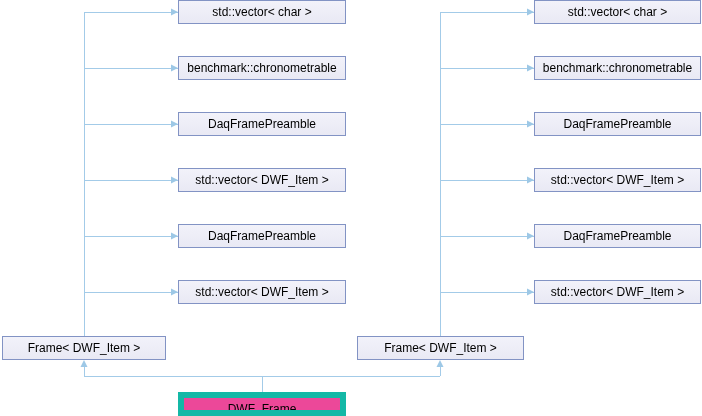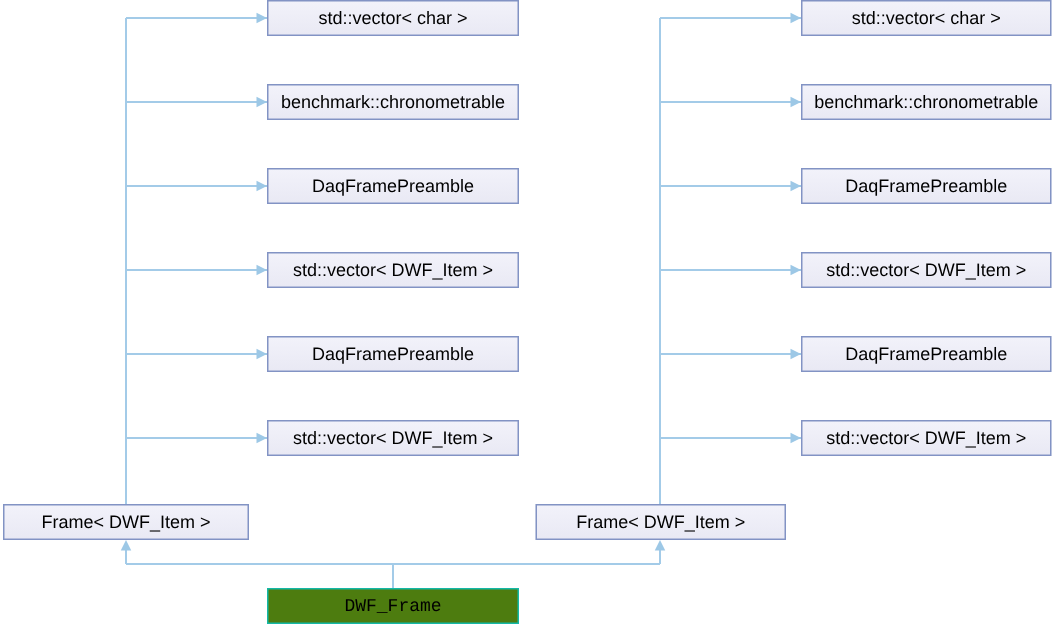--- a/index.html
+++ b/index.html
@@ -32,23 +32,22 @@
     text-align: center;
     font-size: 12px;
     color: #000000;
     white-space: nowrap;
     overflow: hidden;
     border: 1px solid #8293c4;
     background: linear-gradient(to bottom, #f2f2fa 0%, #e9e9f4 100%);
     background-color: #eeeef6;
   }
   .node.current {
-    border: 1px solid #14b8a6;
-    background: #4d7c0f;
-    font-family: Liberation Mono, monospace;
+    border: 6px solid #14b8a6;
+    background: #ec4899;
   }
   .node .node-label {
     display: block;
     width: 100%;
     pointer-events: none;
   }
 </style>
 </head>
 <body>
 

